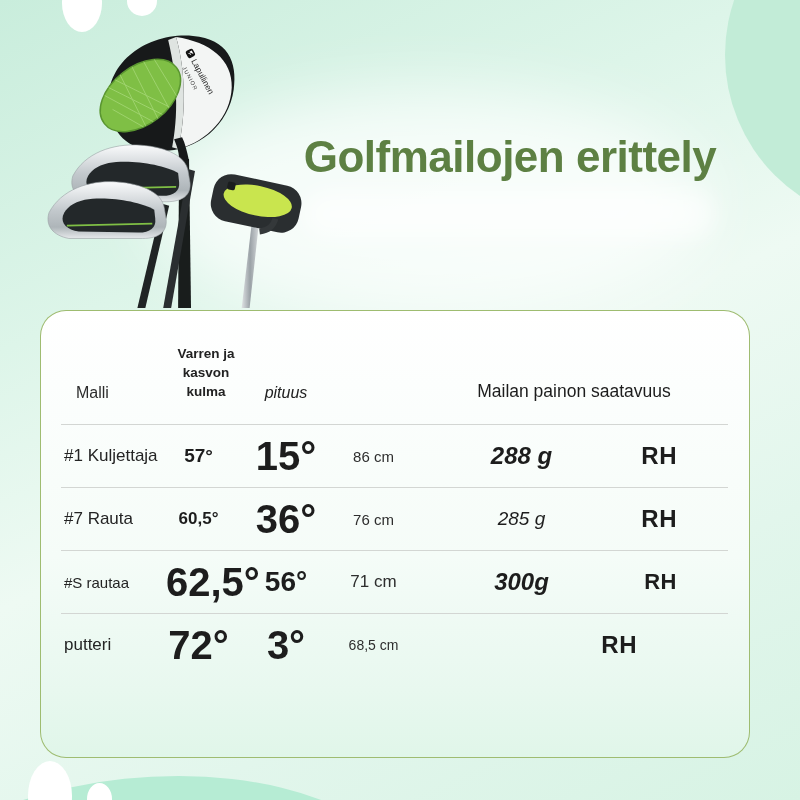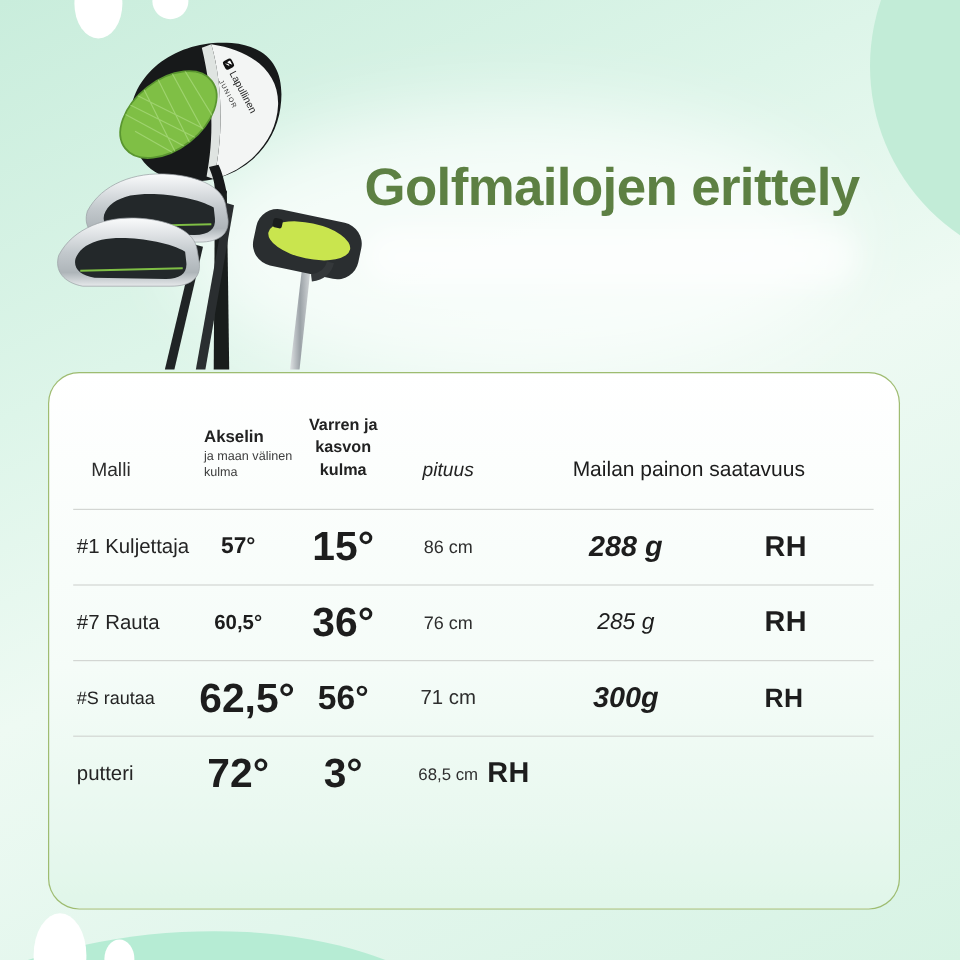--- a/index.html
+++ b/index.html
@@ -40,24 +40,24 @@
   .h-a1{text-align:center;padding-bottom:0px;}
   .h-a1 .blk{display:inline-block;text-align:left;width:86px;margin-left:4px;}
   .h-a1 .t{font-size:14px;font-weight:700;color:#222;display:block;margin-bottom:2px;}
   .h-a1 .s{font-size:10.5px;color:#3d3d3d;line-height:1.35;display:block;}
   .h-a2{text-align:center;}
   .h-a2 .blk{display:inline-block;text-align:center;width:80px;font-size:13.5px;color:#222;line-height:1.4;font-weight:bold;}
   .h-len{text-align:center;font-size:16px;font-style:italic;}
   .h-wt{grid-column:5/7;text-align:center;padding-left:65px;font-size:17.5px;color:#1c1c1c;}
   .cell{color:#1d1d1d;}
   .c-model{font-size:17px;padding-left:3px;color:#242424;}
-  .c-a1,.c-a2{text-align:center;font-size:34px;font-weight:700;}
+  .c-a1,.c-a2{text-align:center;font-size:40px;font-weight:700;}
   .c-len{text-align:center;font-size:14px;color:#2e2e2e;}
   .c-wt{text-align:center;font-size:24px;font-weight:700;font-style:italic;}
-  .c-rh{text-align:left;font-size:24px;font-weight:700;letter-spacing:0.5px;}
+  .c-rh{text-align:right;font-size:24px;font-weight:700;letter-spacing:0.5px;}
   .trow:nth-of-type(2) .c-a1{font-size:19px;}
   .trow:nth-of-type(3) .c-a1{font-size:17px;}
   .trow:nth-of-type(4) .c-a2{font-size:28px;}
   .trow:nth-of-type(2) .c-len,.trow:nth-of-type(3) .c-len{font-size:15px;}
   .trow:nth-of-type(4) .c-len{font-size:17px;}
   .trow:nth-of-type(3) .c-wt{font-size:19px;font-weight:400;}
   .trow:nth-of-type(4) .c-model{font-size:15px;}
   .trow:nth-of-type(4) .c-rh{font-size:22px;}
 </style>
 </head>
@@ -134,26 +134,20 @@
     </g>
     <path d="M248,198 C246,206 240,210 232,211" stroke="#34383a" stroke-width="6" fill="none"></path>
   </g>
 </svg>
 
 <div class="abs card">
   <div class="table">
 
     <div class="thead">
       <div class="hc h-model">Malli</div>
-      <div class="hc h-a1">
-        <span class="blk">
-          <span class="t">Akselin</span>
-          <span class="s">ja maan välinen kulma</span>
-        </span>
-      </div>
       <div class="hc h-a2">
         <span class="blk">Varren ja kasvon kulma</span>
       </div>
       <div class="hc h-len">pituus</div>
       <div class="hc h-wt">Mailan painon saatavuus</div>
     </div>
 
     <div class="trow">
       <div class="cell c-model">#1 Kuljettaja</div>
       <div class="cell c-a1">57°</div>

